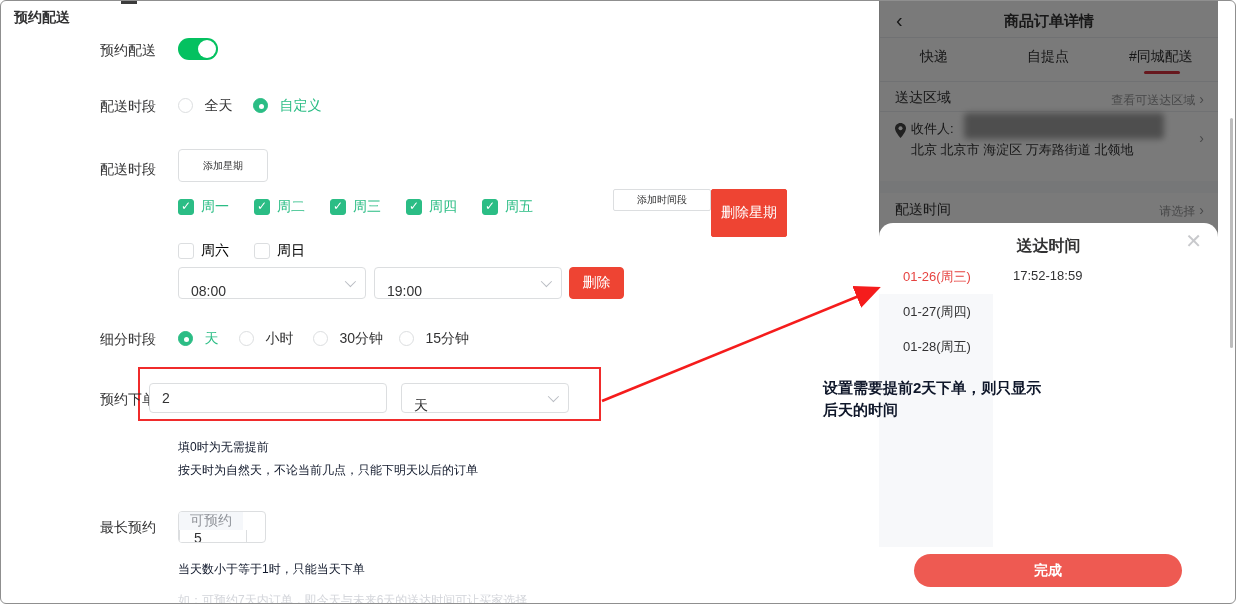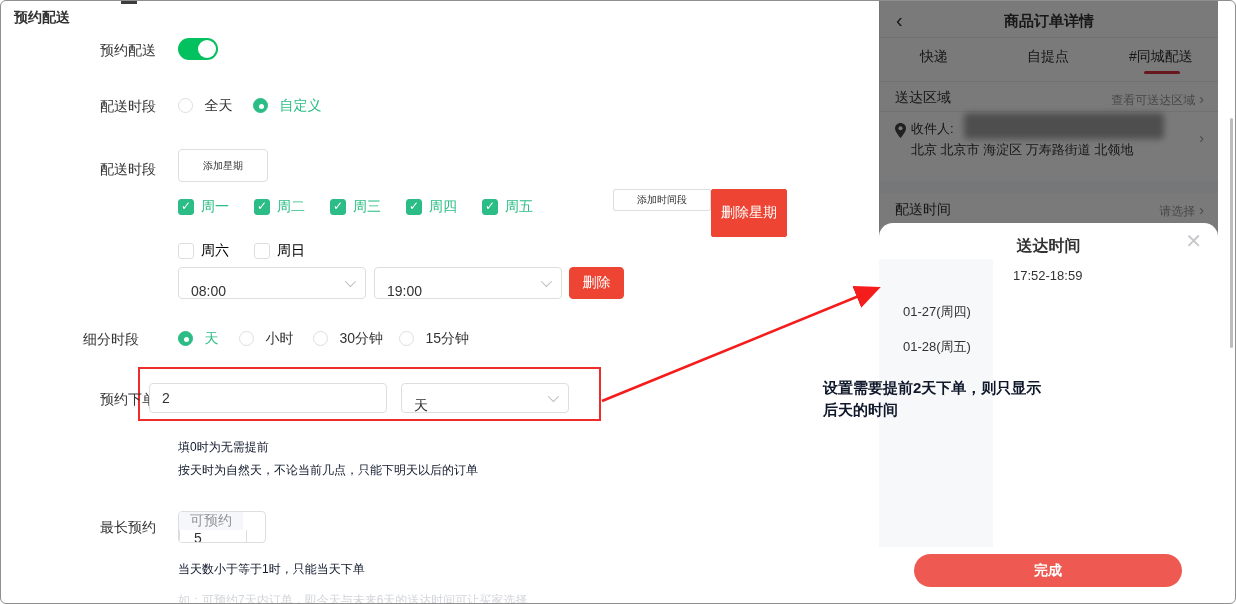--- a/index.html
+++ b/index.html
@@ -123,21 +123,21 @@
   <div class="abs select" style="left:177px;top:266px;width:188px;height:32px;">
     <span class="val">08:00</span>
     <span class="chev"></span>
   </div>
   <div class="abs select" style="left:373px;top:266px;width:188px;height:32px;">
     <span class="val">19:00</span>
     <span class="chev"></span>
   </div>
   <div class="abs btn-red" style="left:568px;top:266px;width:55px;height:32px;border-radius:4px;">删除</div>
 
-  <div class="abs flabel" style="left:82px;top:330px;">细分时段</div>
+  <div class="abs flabel" style="left:99px;top:330px;">细分时段</div>
   <div class="abs" style="left:177px;top:328px;">
     <span class="radio sel"></span>
     <span class="flabel teal-text" style="margin-left:7px;vertical-align:middle;">天</span>
   </div>
   <div class="abs" style="left:238px;top:328px;">
     <span class="radio"></span>
     <span class="flabel" style="margin-left:7px;vertical-align:middle;">小时</span>
   </div>
   <div class="abs" style="left:312px;top:328px;">
     <span class="radio"></span>
@@ -198,20 +198,21 @@
     <div class="abs grey-sm chev-r" style="right:14px;top:201px;"><span>请选择</span></div>
   </div>
 
   <div class="abs overlay"></div>
 
   <div class="abs modal">
     <div class="abs modal-title" style="left:0;top:13px;width:100%;">送达时间</div>
     <div class="abs close-icon" style="right:16px;top:8px;">✕</div>
 
     <div class="abs date-col" style="left:0;top:36px;width:114px;height:288px;"></div>
+    <div class="abs date-item sel" style="left:0;top:36px;">01-26(周三)</div>
     <div class="abs date-item" style="left:0;top:71px;">01-27(周四)</div>
     <div class="abs date-item" style="left:0;top:106px;">01-28(周五)</div>
 
     <div class="abs slot" style="left:134px;top:45px;">17:52-18:59</div>
 
     <div class="abs done-btn" style="left:35px;top:331px;width:268px;height:33px;">完成</div>
   </div>
 
   <div class="abs annotation" style="left:822px;top:376px;width:330px;">
     <div>设置需要提前2天下单，则只显示</div>

